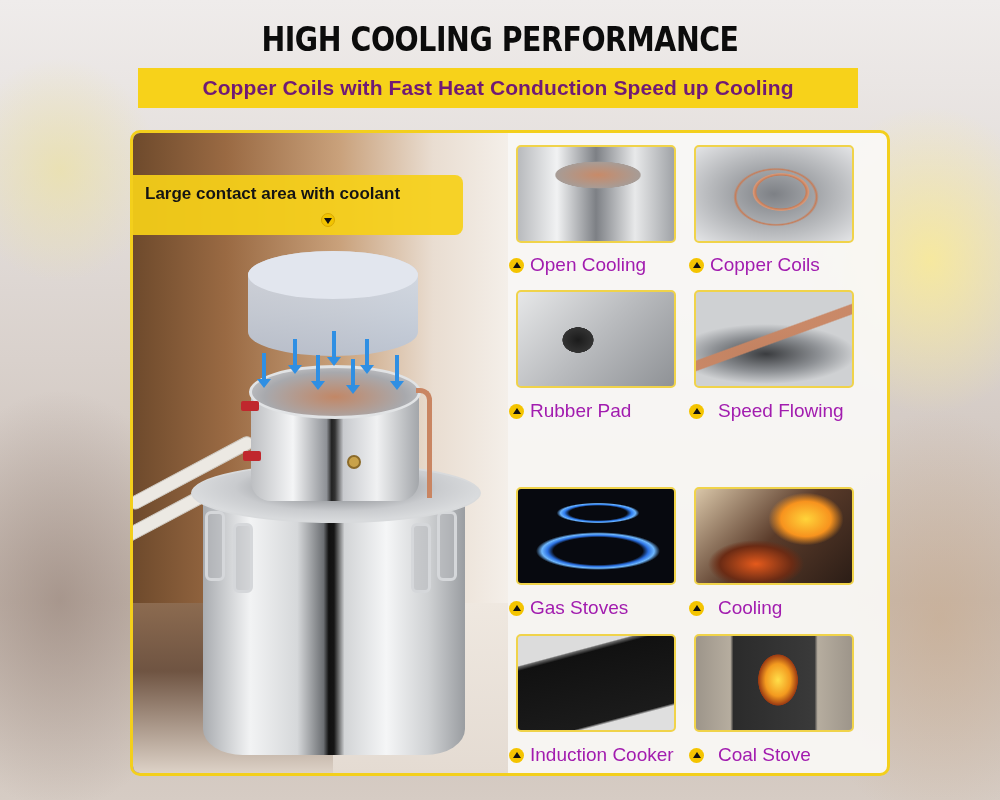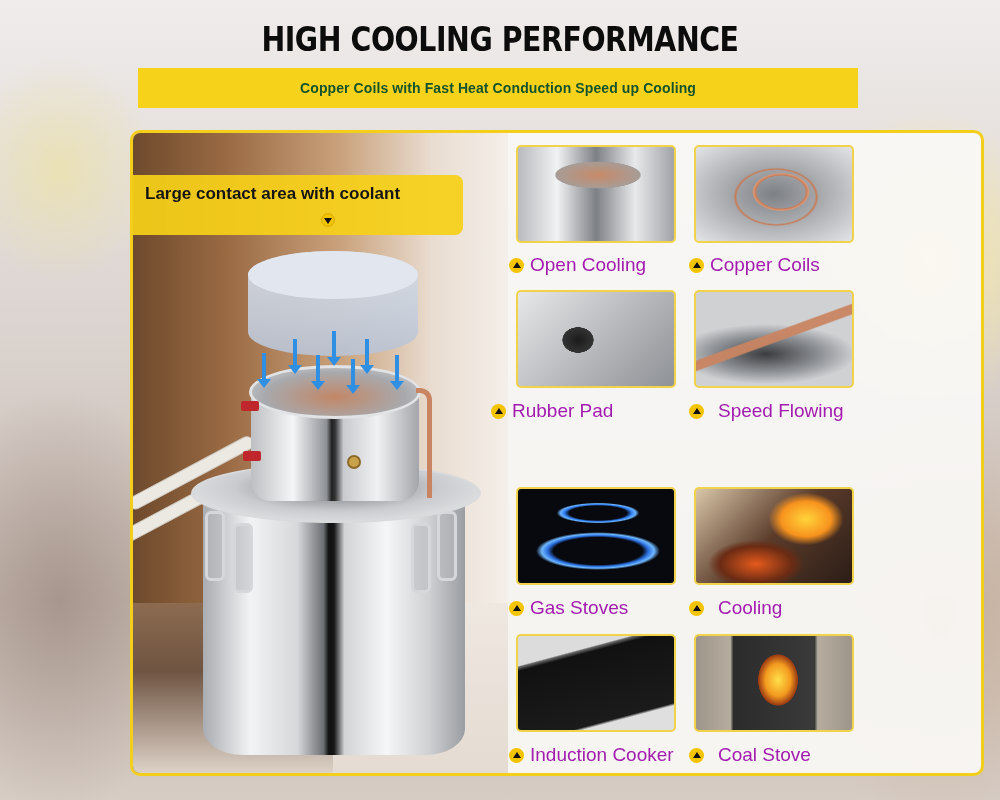--- a/index.html
+++ b/index.html
@@ -22,26 +22,26 @@
     font-family: "DejaVu Sans", sans-serif;
     font-weight: bold; font-size: 33px; letter-spacing: -0.5px;
     color: #0c0c0c; transform: scaleX(0.86); transform-origin: center;
   }
   .subtitle-bar {
     left: 138px; top: 68px; width: 720px; height: 40px;
     background: #f7d21a;
     display: flex; align-items: center; justify-content: center;
   }
   .subtitle-bar span {
-    font-weight: bold; font-size: 14px; color: #14532d; letter-spacing: 0.1px;
+    font-weight: bold; font-size: 21px; color: #701a75; letter-spacing: 0.1px;
   }
 
   
   .panel {
-    left: 130px; top: 130px; width: 854px; height: 646px;
+    left: 130px; top: 130px; width: 760px; height: 646px;
     border: 3px solid #f3cf1c; border-radius: 10px;
     background: rgba(250,248,246,0.92);
     overflow: hidden;
   }
   .hero {
     left: 0; top: 0; width: 375px; height: 640px;
     background:
       linear-gradient(180deg, rgba(90,60,40,0.0) 0%, rgba(0,0,0,0) 100%),
       linear-gradient(90deg, #6e4a2c 0%, #9a6a43 25%, #c9a17b 55%, #e9ddd1 80%, #f4efe9 100%);
   }
@@ -204,21 +204,21 @@
     <span class="bullet"></span>
     <span>Open Cooling</span>
   </div>
   <div class="abs lbl" style="left:556px;top:121px;">
     <span class="bullet"></span>
     <span>Copper Coils</span>
   </div>
 
   <div class="abs thumb t-pad" style="left:383px;top:157px;"></div>
   <div class="abs thumb t-flow" style="left:561px;top:157px;"></div>
-  <div class="abs lbl" style="left:358px;top:267px;justify-content:center;">
+  <div class="abs lbl" style="left:376px;top:267px;justify-content:center;">
     <span class="bullet"></span>
     <span>Rubber Pad</span>
   </div>
   <div class="abs lbl" style="left:556px;top:267px;gap:14px;">
     <span class="bullet"></span>
     <span>Speed Flowing</span>
   </div>
 
 
   <div class="abs thumb t-gas" style="left:383px;top:354px;"></div>

